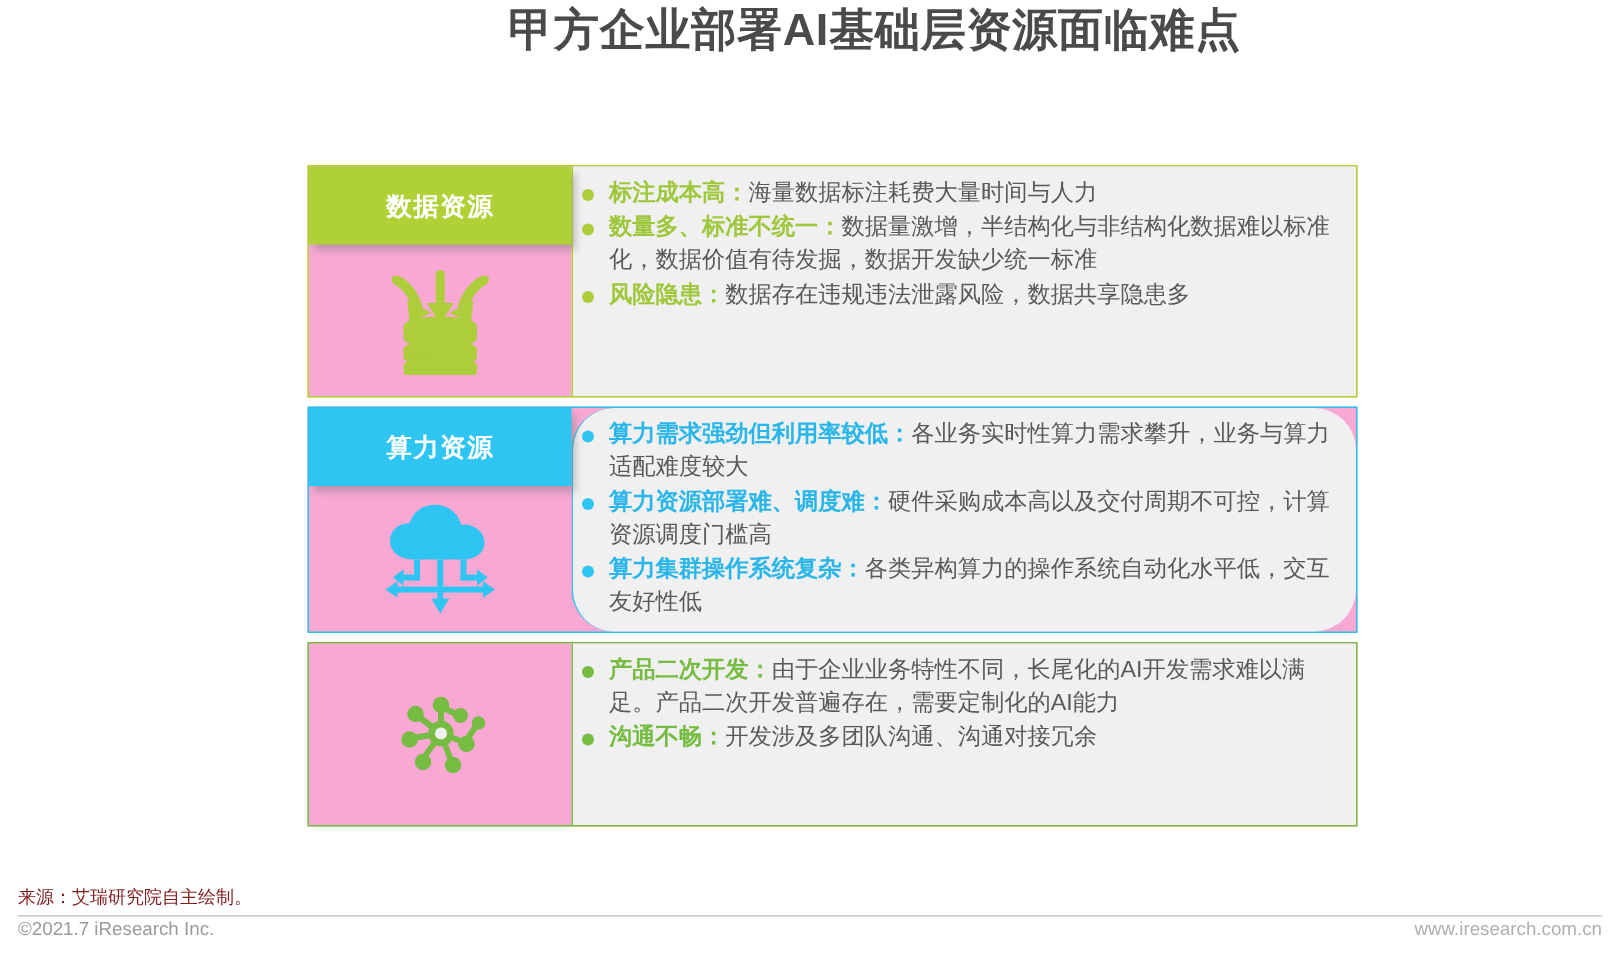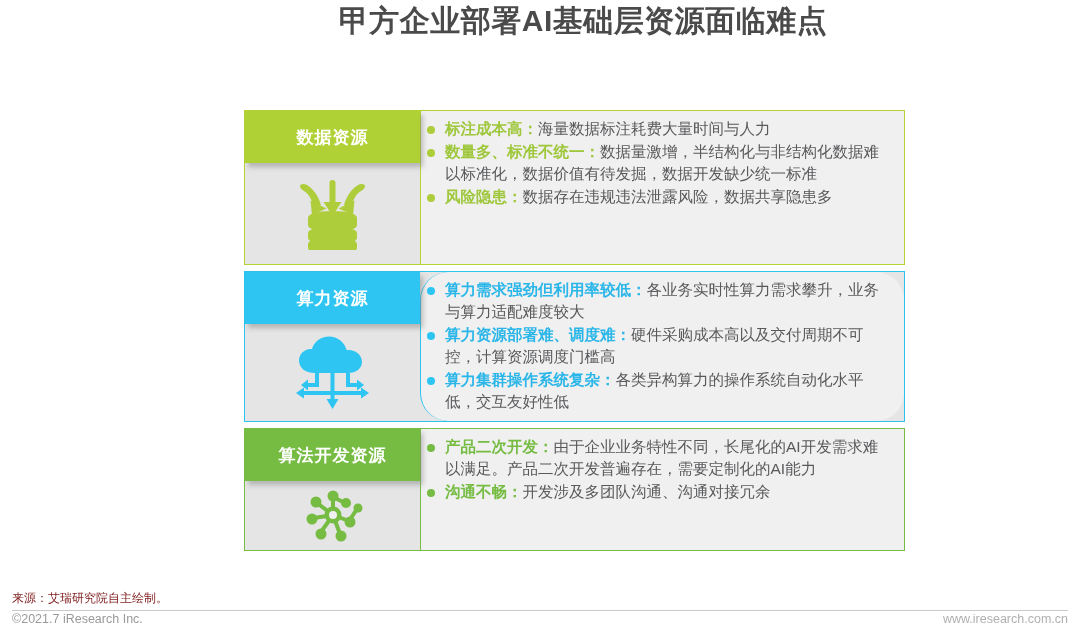--- a/index.html
+++ b/index.html
@@ -35,24 +35,23 @@
   .board {
     position: absolute;
     left: 205px;
     top: 110px;
     width: 700px;
   }
 
   .panel {
     position: relative;
     display: flex;
-    background: #e5e5e5;
+    background: #f9a8d4;
     box-sizing: border-box;
     margin-bottom: 6px;
-    margin-left: 39px;
   }
   .panel.green-1 { border: 1px solid #b5d334; height: 155px; }
   .panel.blue    { border: 1px solid #2cc3ef; height: 151px; }
   .panel.green-2 { border: 1px solid #78bd43; height: 123px; }
 
   
   .panel-left {
     width: 175px;
     flex: 0 0 175px;
     position: relative;
@@ -232,23 +231,20 @@
       <ul class="bullets">
         <li><span class="lead">算力需求强劲但利用率较低：</span><span>各业务实时性算力需求攀升，业务与算力适配难度较大</span></li>
         <li><span class="lead">算力资源部署难、调度难：</span><span>硬件采购成本高以及交付周期不可控，计算资源调度门槛高</span></li>
         <li><span class="lead">算力集群操作系统复杂：</span><span>各类异构算力的操作系统自动化水平低，交互友好性低</span></li>
       </ul>
     </div>
   </div>
 
   <div class="panel green-2">
     <div class="panel-left">
-      <div class="badge c-green-2">
-        <span>算法开发资源</span>
-      </div>
       <div class="icon-wrap">
         <svg width="66" height="60" viewBox="0 0 66 60">
           <g stroke="#76bc43" stroke-width="4" fill="none">
             <line x1="33" y1="30" x2="33" y2="12"></line>
             <line x1="33" y1="30" x2="17" y2="18"></line>
             <line x1="33" y1="30" x2="14" y2="33"></line>
             <line x1="33" y1="30" x2="21" y2="47"></line>
             <line x1="33" y1="30" x2="40" y2="49"></line>
             <line x1="33" y1="30" x2="49" y2="36"></line>
             <line x1="49" y1="36" x2="57" y2="24"></line>

